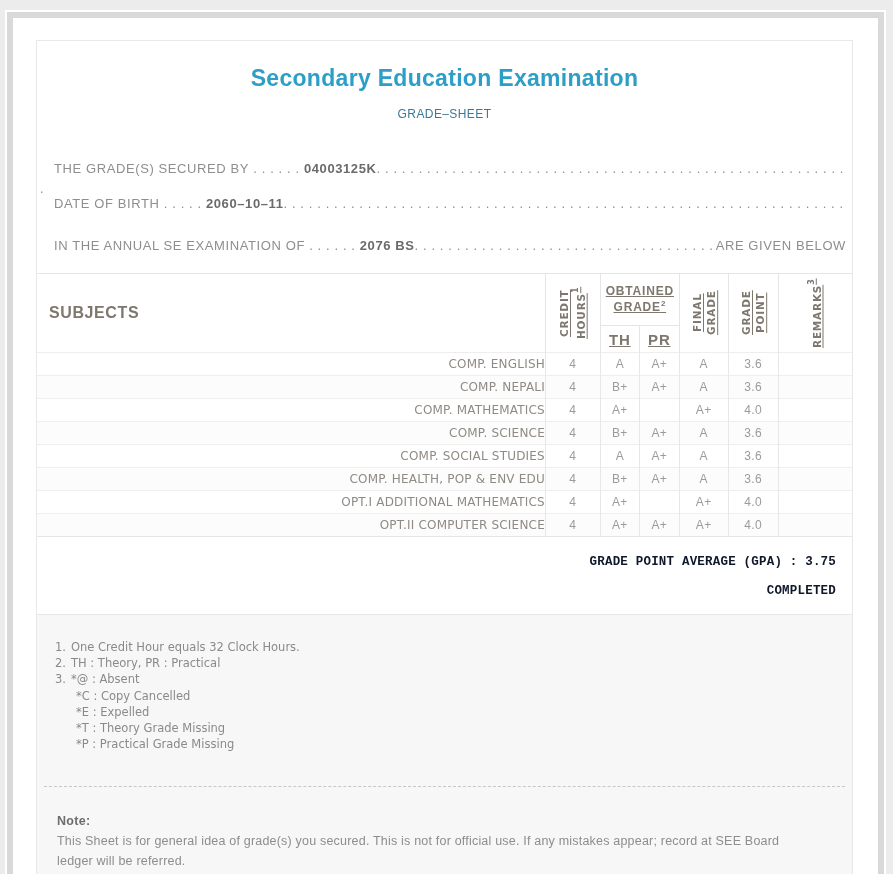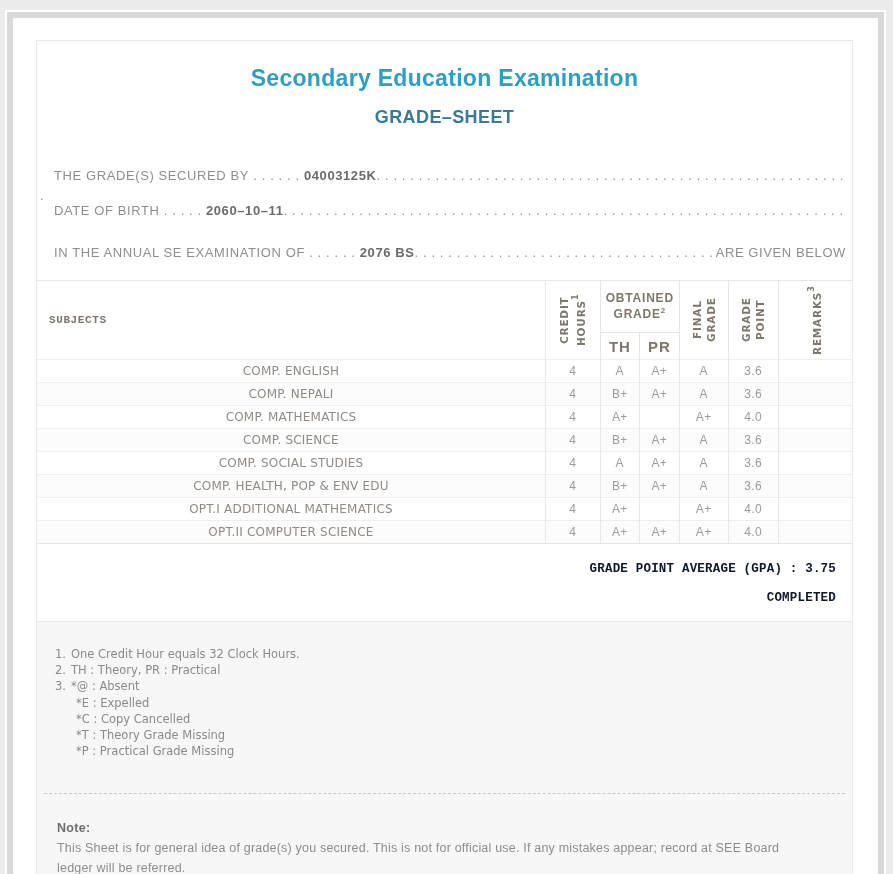--- a/index.html
+++ b/index.html
@@ -34,22 +34,22 @@
   }
   .title {
     text-align: center;
     font-size: 23px;
     font-weight: 700;
     color: #2d9fc6;
     letter-spacing: 0.3px;
   }
   .subtitle {
     text-align: center;
-    font-size: 18px;
-    font-weight: 700;
+    font-size: 12px;
+    font-weight: 400;
     color: #3a7a99;
     margin-top: 15px;
     letter-spacing: 0.4px;
   }
   .dotline {
     display: flex;
     align-items: baseline;
     padding: 0 6px 0 17px;
     font-size: 13px;
     color: #8e8e8e;
@@ -88,25 +88,25 @@
   }
   table.grades th {
     color: #7d776e;
     font-weight: 700;
     vertical-align: middle;
     background: #fff;
   }
   th.subjects-h {
     text-align: left;
     padding-left: 12px;
-    font-family: Liberation Mono, monospace;
-    font-size: 11px;
+    font-family: Liberation Sans, sans-serif;
+    font-size: 16px;
     letter-spacing: 0.6px;
   }
-  th.col-border { border-left: 1px solid #e5e5e5; }
+  th.col-border { border-left: 1px solid #e5e5e5; text-decoration: underline; }
   th.group-h {
     font-size: 12px;
     letter-spacing: 0.8px;
     border-bottom: 1px solid #e5e5e5;
     height: 45px;
     line-height: 1.25;
     padding: 2px 4px;
   }
   th.sub-h {
     font-size: 15px;
@@ -127,21 +127,21 @@
   .vert.tall { height: 76px; }
   th sup, .vert sup { font-size: 8px; }
 
   table.grades td {
     border-top: 1px solid #eeeeee;
     height: 23px;
     padding: 2px 0;
     font-size: 12px;
   }
   td.subject {
-    text-align: center;
+    text-align: right;
     padding-left: 12px;
     font-family: "DejaVu Sans", sans-serif;
     font-size: 11.5px;
     color: #8f8a84;
     letter-spacing: 0.2px;
   }
   td.cell {
     border-left: 1px solid #e7e7e7;
     text-align: center;
     color: #9b9b9b;
@@ -367,22 +367,22 @@
             <span class="fn-text">One Credit Hour equals 32 Clock Hours.</span>
           </div>
           <div class="fn-row">
             <span class="fn-num">2.</span>
             <span class="fn-text">TH : Theory, PR : Practical</span>
           </div>
           <div class="fn-row">
             <span class="fn-num">3.</span>
             <span class="fn-text">*@ : Absent</span>
           </div>
+          <div class="fn-sub">*C : Copy Cancelled</div>
           <div class="fn-sub">*E : Expelled</div>
-          <div class="fn-sub">*C : Copy Cancelled</div>
           <div class="fn-sub">*T : Theory Grade Missing</div>
           <div class="fn-sub">*P : Practical Grade Missing</div>
         </div>
 
         <hr class="divider">
 
         <div class="note">
           <div class="note-heading">Note:</div>
           <div class="note-body">This Sheet is for general idea of grade(s) you secured. This is not for official use. If any mistakes appear; record at SEE Board ledger will be referred.</div>
         </div>

